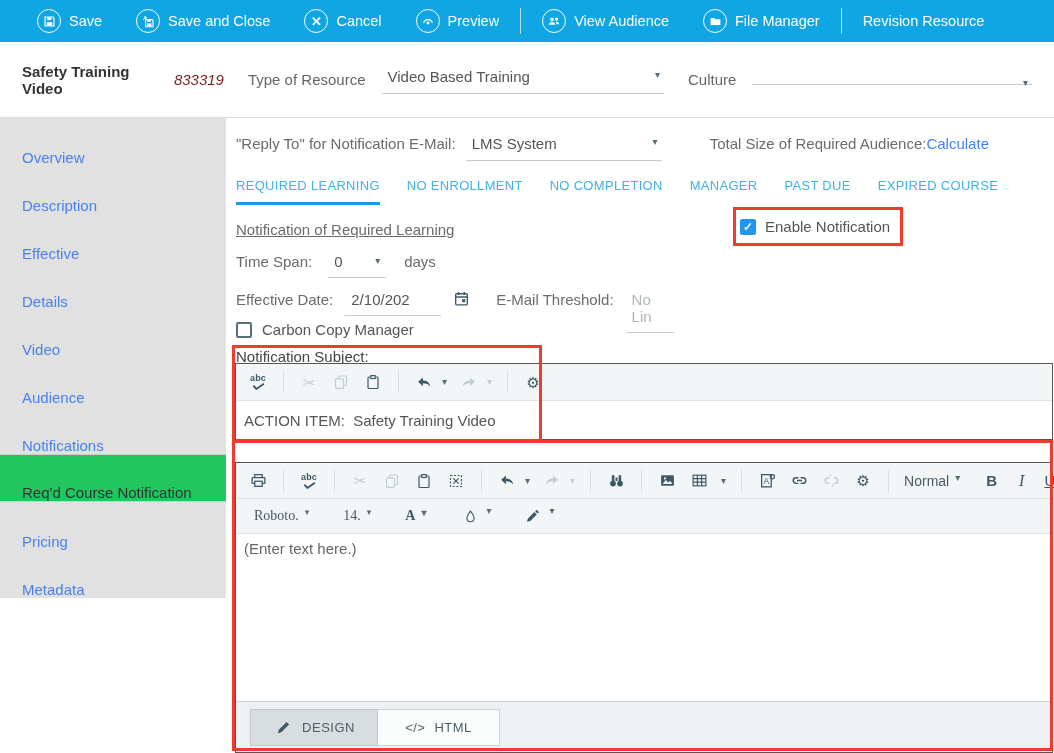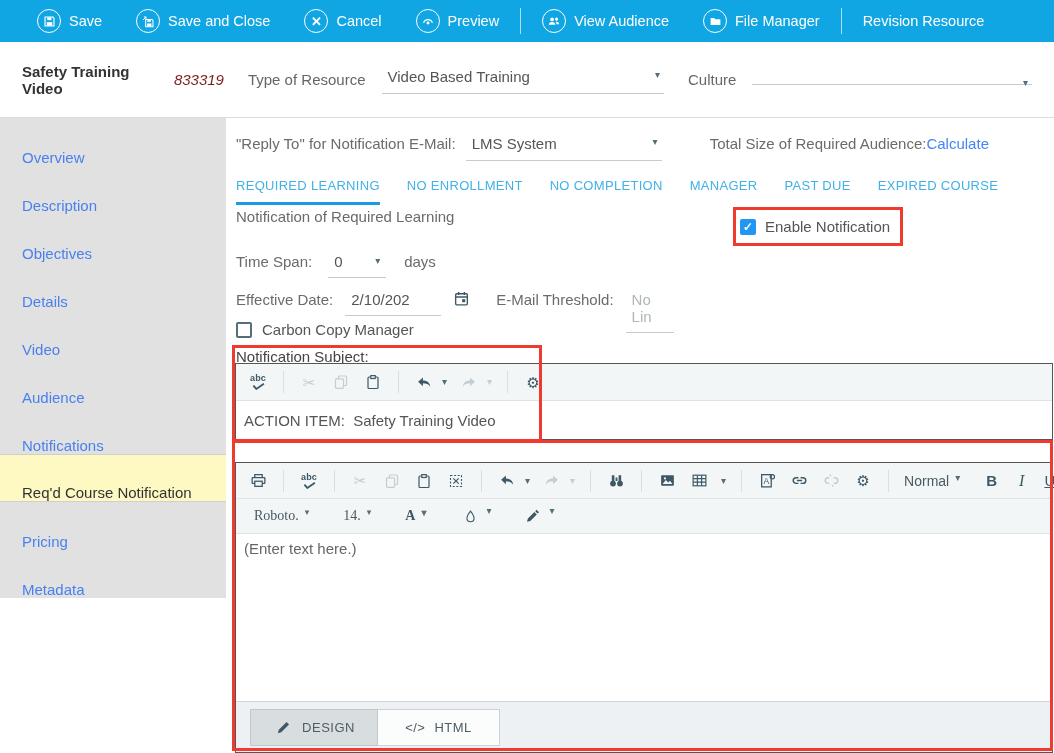--- a/index.html
+++ b/index.html
@@ -26,37 +26,37 @@
               font-size:15px; color:#555; margin-left:16px; cursor:pointer; white-space:nowrap; }
   .ulselect .caret { position:absolute; right:4px; top:4px; }
   .caret { font-size:10px; color:#546e7a; line-height:1; }
   .caret.off { color:#c3ced4; }
 
   
   .sidebar { position:absolute; left:0; top:118px; width:226px; height:635px; background:#fff; }
   .side-menu { background:#e1e1e1; }
   .side-item { height:48px; display:flex; align-items:flex-end; padding-left:22px;
                font-size:15px; color:#4a80ee; cursor:pointer; }
-  .side-item.selected { background:#fef9c3; color:#333; border-top:1px solid #cfcfcf; border-bottom:1px solid #cfcfcf; }
+  .side-item.selected { background:#22c55e; color:#333; border-top:1px solid #cfcfcf; border-bottom:1px solid #cfcfcf; }
 
   
   .main { position:absolute; left:226px; top:118px; width:828px; height:635px; background:#fff; }
   .lbl { color:#6b6b6b; font-size:15px; white-space:nowrap; }
   .ulfield { position:relative; border-bottom:1px solid #c2ccd1; padding:2px 4px 7px 6px; font-size:15px; color:#555; }
 
   .row-reply { position:absolute; left:10px; top:15px; display:flex; align-items:flex-start; }
   .reply-select { width:196px; margin-left:10px; cursor:pointer; }
   .aud-wrap { margin-left:48px; padding-top:2px; white-space:nowrap; }
   .link { color:#4285f4; cursor:pointer; font-size:15px; }
 
   .tabs { position:absolute; left:10px; top:60px; display:flex; gap:27px; }
   .tab { font-size:13px; color:#41b1e6; letter-spacing:.3px; padding-bottom:9px; cursor:pointer; white-space:nowrap; }
   .tab.active { border-bottom:3px solid #1c9be2; }
 
-  .section-title { position:absolute; left:10px; top:90px; }
+  .section-title { position:absolute; left:10px; top:103px;text-decoration:underline; }
 
   .enable-wrap { position:absolute; left:514px; top:100px; display:flex; align-items:center; gap:9px; cursor:pointer; }
   .cb { width:16px; height:16px; border:2px solid #546e7a; border-radius:2px; background:#fff;
         display:flex; align-items:center; justify-content:center; flex:0 0 auto; }
   .cb.checked { background:#2196f3; border-color:#2196f3; color:#fff; font-size:12px; font-weight:bold; }
   .enable-lbl { color:#555; font-size:15px; }
 
   .row-timespan { position:absolute; left:10px; top:133px; display:flex; align-items:flex-start; }
   .ts-field { width:58px; margin-left:16px; cursor:pointer; }
   .ts-field .caret { position:absolute; right:6px; top:5px; }
@@ -201,21 +201,21 @@
 
   <div class="sidebar">
     <div class="side-menu">
       <div class="side-item">
           <span>Overview</span>
         </div>
       <div class="side-item">
           <span>Description</span>
         </div>
       <div class="side-item">
-          <span>Objectives</span>
+          <span>Effective</span>
         </div>
       <div class="side-item">
           <span>Details</span>
         </div>
       <div class="side-item">
           <span>Video</span>
         </div>
       <div class="side-item">
           <span>Audience</span>
         </div>

